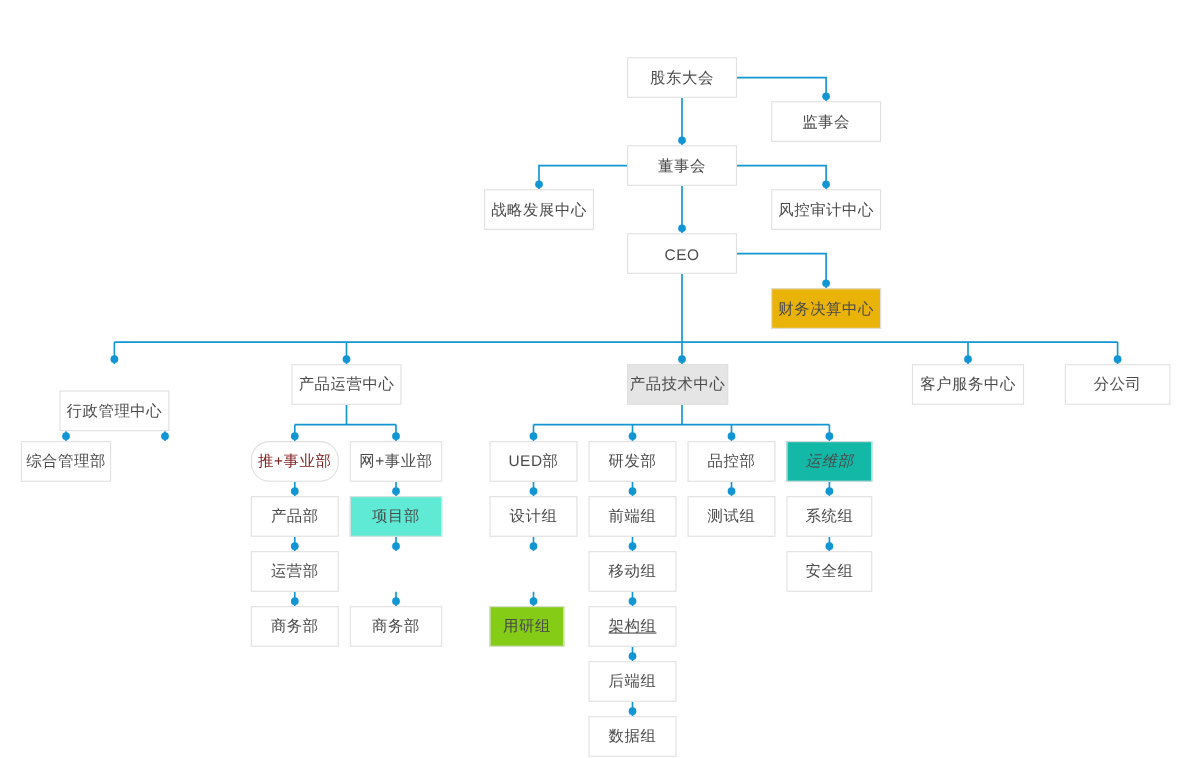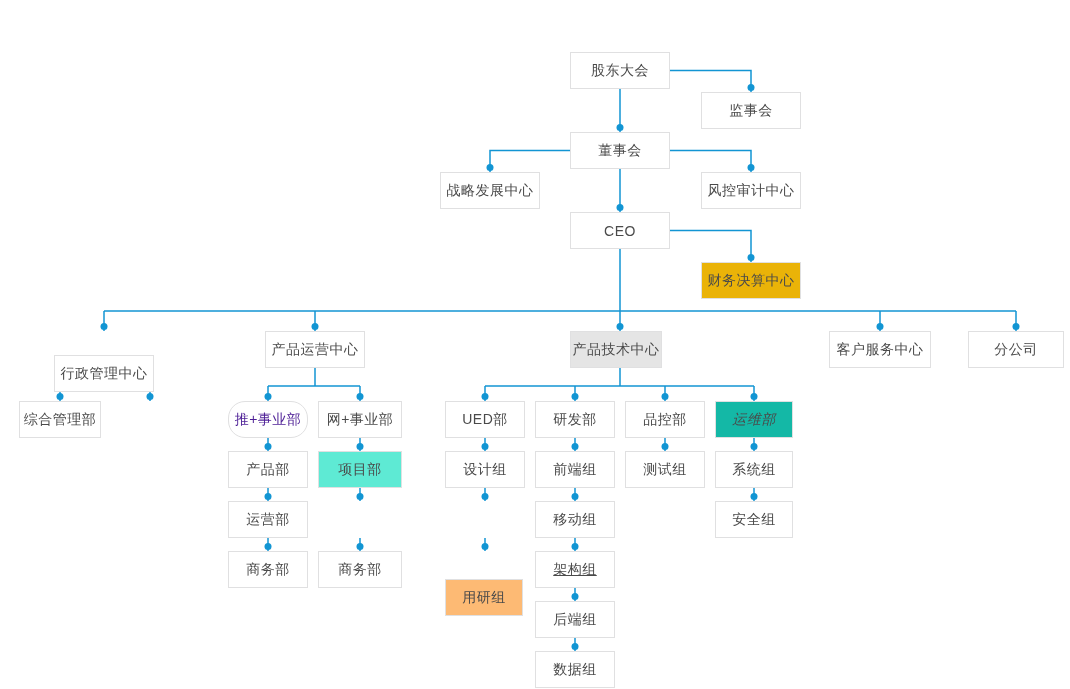--- a/index.html
+++ b/index.html
@@ -126,34 +126,34 @@
     <div class="node" style="left: 440px; top: 172px; width: 100px; height: 37px; background: rgb(255, 255, 255); border-color: rgb(224, 224, 225); color: rgb(74, 74, 74);">战略发展中心</div>
     <div class="node" style="left: 701px; top: 172px; width: 100px; height: 37px; background: rgb(255, 255, 255); border-color: rgb(224, 224, 225); color: rgb(74, 74, 74);">风控审计中心</div>
     <div class="node" style="left: 570px; top: 212px; width: 100px; height: 37px; background: rgb(255, 255, 255); border-color: rgb(224, 224, 225); color: rgb(74, 74, 74);">CEO</div>
     <div class="node" style="left: 701px; top: 262px; width: 100px; height: 37px; background: #eab308; border-color: rgb(224, 224, 225); color: rgb(74, 74, 74);">财务决算中心</div>
     <div class="node" style="left: 54px; top: 331px; width: 100px; height: 37px; background: rgb(255, 255, 255); border-color: rgb(224, 224, 225); color: rgb(74, 74, 74); margin-top: 24px;">行政管理中心</div>
     <div class="node" style="left: 265px; top: 331px; width: 100px; height: 37px; background: rgb(255, 255, 255); border-color: rgb(224, 224, 225); color: rgb(74, 74, 74);">产品运营中心</div>
     <div class="node" style="left: 570px; top: 331px; width: 92px; height: 37px; background: #e5e5e5; border-color: rgb(224, 224, 225); color: rgb(74, 74, 74);">产品技术中心</div>
     <div class="node" style="left: 829px; top: 331px; width: 102px; height: 37px; background: rgb(255, 255, 255); border-color: rgb(224, 224, 225); color: rgb(74, 74, 74);">客户服务中心</div>
     <div class="node" style="left: 968px; top: 331px; width: 96px; height: 37px; background: rgb(255, 255, 255); border-color: rgb(224, 224, 225); color: rgb(74, 74, 74);">分公司</div>
     <div class="node" style="left: 19px; top: 401px; width: 82px; height: 37px; background: rgb(255, 255, 255); border-color: rgb(224, 224, 225); color: rgb(74, 74, 74);">综合管理部</div>
-    <div class="node" style="left: 228px; top: 401px; width: 80px; height: 37px; background: rgb(255, 255, 255); border-color: rgb(224, 224, 225); color: #4c1d95; border-radius: 17px;">推+事业部</div>
+    <div class="node" style="left: 228px; top: 401px; width: 80px; height: 37px; background: rgb(255, 255, 255); border-color: rgb(224, 224, 225); color: #7f1d1d; border-radius: 17px;">推+事业部</div>
     <div class="node" style="left: 318px; top: 401px; width: 84px; height: 37px; background: rgb(255, 255, 255); border-color: rgb(224, 224, 225); color: rgb(74, 74, 74);">网+事业部</div>
     <div class="node" style="left: 228px; top: 451px; width: 80px; height: 37px; background: rgb(255, 255, 255); border-color: rgb(224, 224, 225); color: rgb(74, 74, 74);">产品部</div>
     <div class="node" style="left: 318px; top: 451px; width: 84px; height: 37px; background: #5eead4; border-color: rgb(224, 224, 225); color: rgb(74, 74, 74);">项目部</div>
     <div class="node" style="left: 228px; top: 501px; width: 80px; height: 37px; background: rgb(255, 255, 255); border-color: rgb(224, 224, 225); color: rgb(74, 74, 74);">运营部</div>
     <div class="node" style="left: 228px; top: 551px; width: 80px; height: 37px; background: rgb(255, 255, 255); border-color: rgb(224, 224, 225); color: rgb(74, 74, 74);">商务部</div>
     <div class="node" style="left: 318px; top: 551px; width: 84px; height: 37px; background: rgb(255, 255, 255); border-color: rgb(224, 224, 225); color: rgb(74, 74, 74);">商务部</div>
     <div class="node" style="left: 445px; top: 401px; width: 80px; height: 37px; background: rgb(255, 255, 255); border-color: rgb(224, 224, 225); color: rgb(74, 74, 74);">UED部</div>
     <div class="node" style="left: 535px; top: 401px; width: 80px; height: 37px; background: rgb(255, 255, 255); border-color: rgb(224, 224, 225); color: rgb(74, 74, 74);">研发部</div>
     <div class="node" style="left: 625px; top: 401px; width: 80px; height: 37px; background: rgb(255, 255, 255); border-color: rgb(224, 224, 225); color: rgb(74, 74, 74);">品控部</div>
     <div class="node" style="left: 715px; top: 401px; width: 78px; height: 37px; background: #14b8a6; border-color: rgb(224, 224, 225); color: rgb(74, 74, 74); font-style: italic;">运维部</div>
     <div class="node" style="left: 445px; top: 451px; width: 80px; height: 37px; background: rgb(255, 255, 255); border-color: rgb(224, 224, 225); color: rgb(74, 74, 74);">设计组</div>
     <div class="node" style="left: 535px; top: 451px; width: 80px; height: 37px; background: rgb(255, 255, 255); border-color: rgb(224, 224, 225); color: rgb(74, 74, 74);">前端组</div>
     <div class="node" style="left: 625px; top: 451px; width: 80px; height: 37px; background: rgb(255, 255, 255); border-color: rgb(224, 224, 225); color: rgb(74, 74, 74);">测试组</div>
     <div class="node" style="left: 715px; top: 451px; width: 78px; height: 37px; background: rgb(255, 255, 255); border-color: rgb(224, 224, 225); color: rgb(74, 74, 74);">系统组</div>
     <div class="node" style="left: 535px; top: 501px; width: 80px; height: 37px; background: rgb(255, 255, 255); border-color: rgb(224, 224, 225); color: rgb(74, 74, 74);">移动组</div>
     <div class="node" style="left: 715px; top: 501px; width: 78px; height: 37px; background: rgb(255, 255, 255); border-color: rgb(224, 224, 225); color: rgb(74, 74, 74);">安全组</div>
-    <div class="node" style="left: 445px; top: 551px; width: 78px; height: 37px; background: #fdba74; border-color: rgb(224, 224, 225); color: rgb(74, 74, 74); margin-top: 28px;">用研组</div>
+    <div class="node" style="left: 445px; top: 551px; width: 68px; height: 37px; background: #84cc16; border-color: rgb(224, 224, 225); color: rgb(74, 74, 74);">用研组</div>
     <div class="node" style="left: 535px; top: 551px; width: 80px; height: 37px; background: rgb(255, 255, 255); border-color: rgb(224, 224, 225); color: rgb(74, 74, 74); text-decoration: underline;">架构组</div>
     <div class="node" style="left: 535px; top: 601px; width: 80px; height: 37px; background: rgb(255, 255, 255); border-color: rgb(224, 224, 225); color: rgb(74, 74, 74);">后端组</div>
     <div class="node" style="left: 535px; top: 651px; width: 80px; height: 37px; background: rgb(255, 255, 255); border-color: rgb(224, 224, 225); color: rgb(74, 74, 74);">数据组</div>
   </div>
 
 </body></html>

